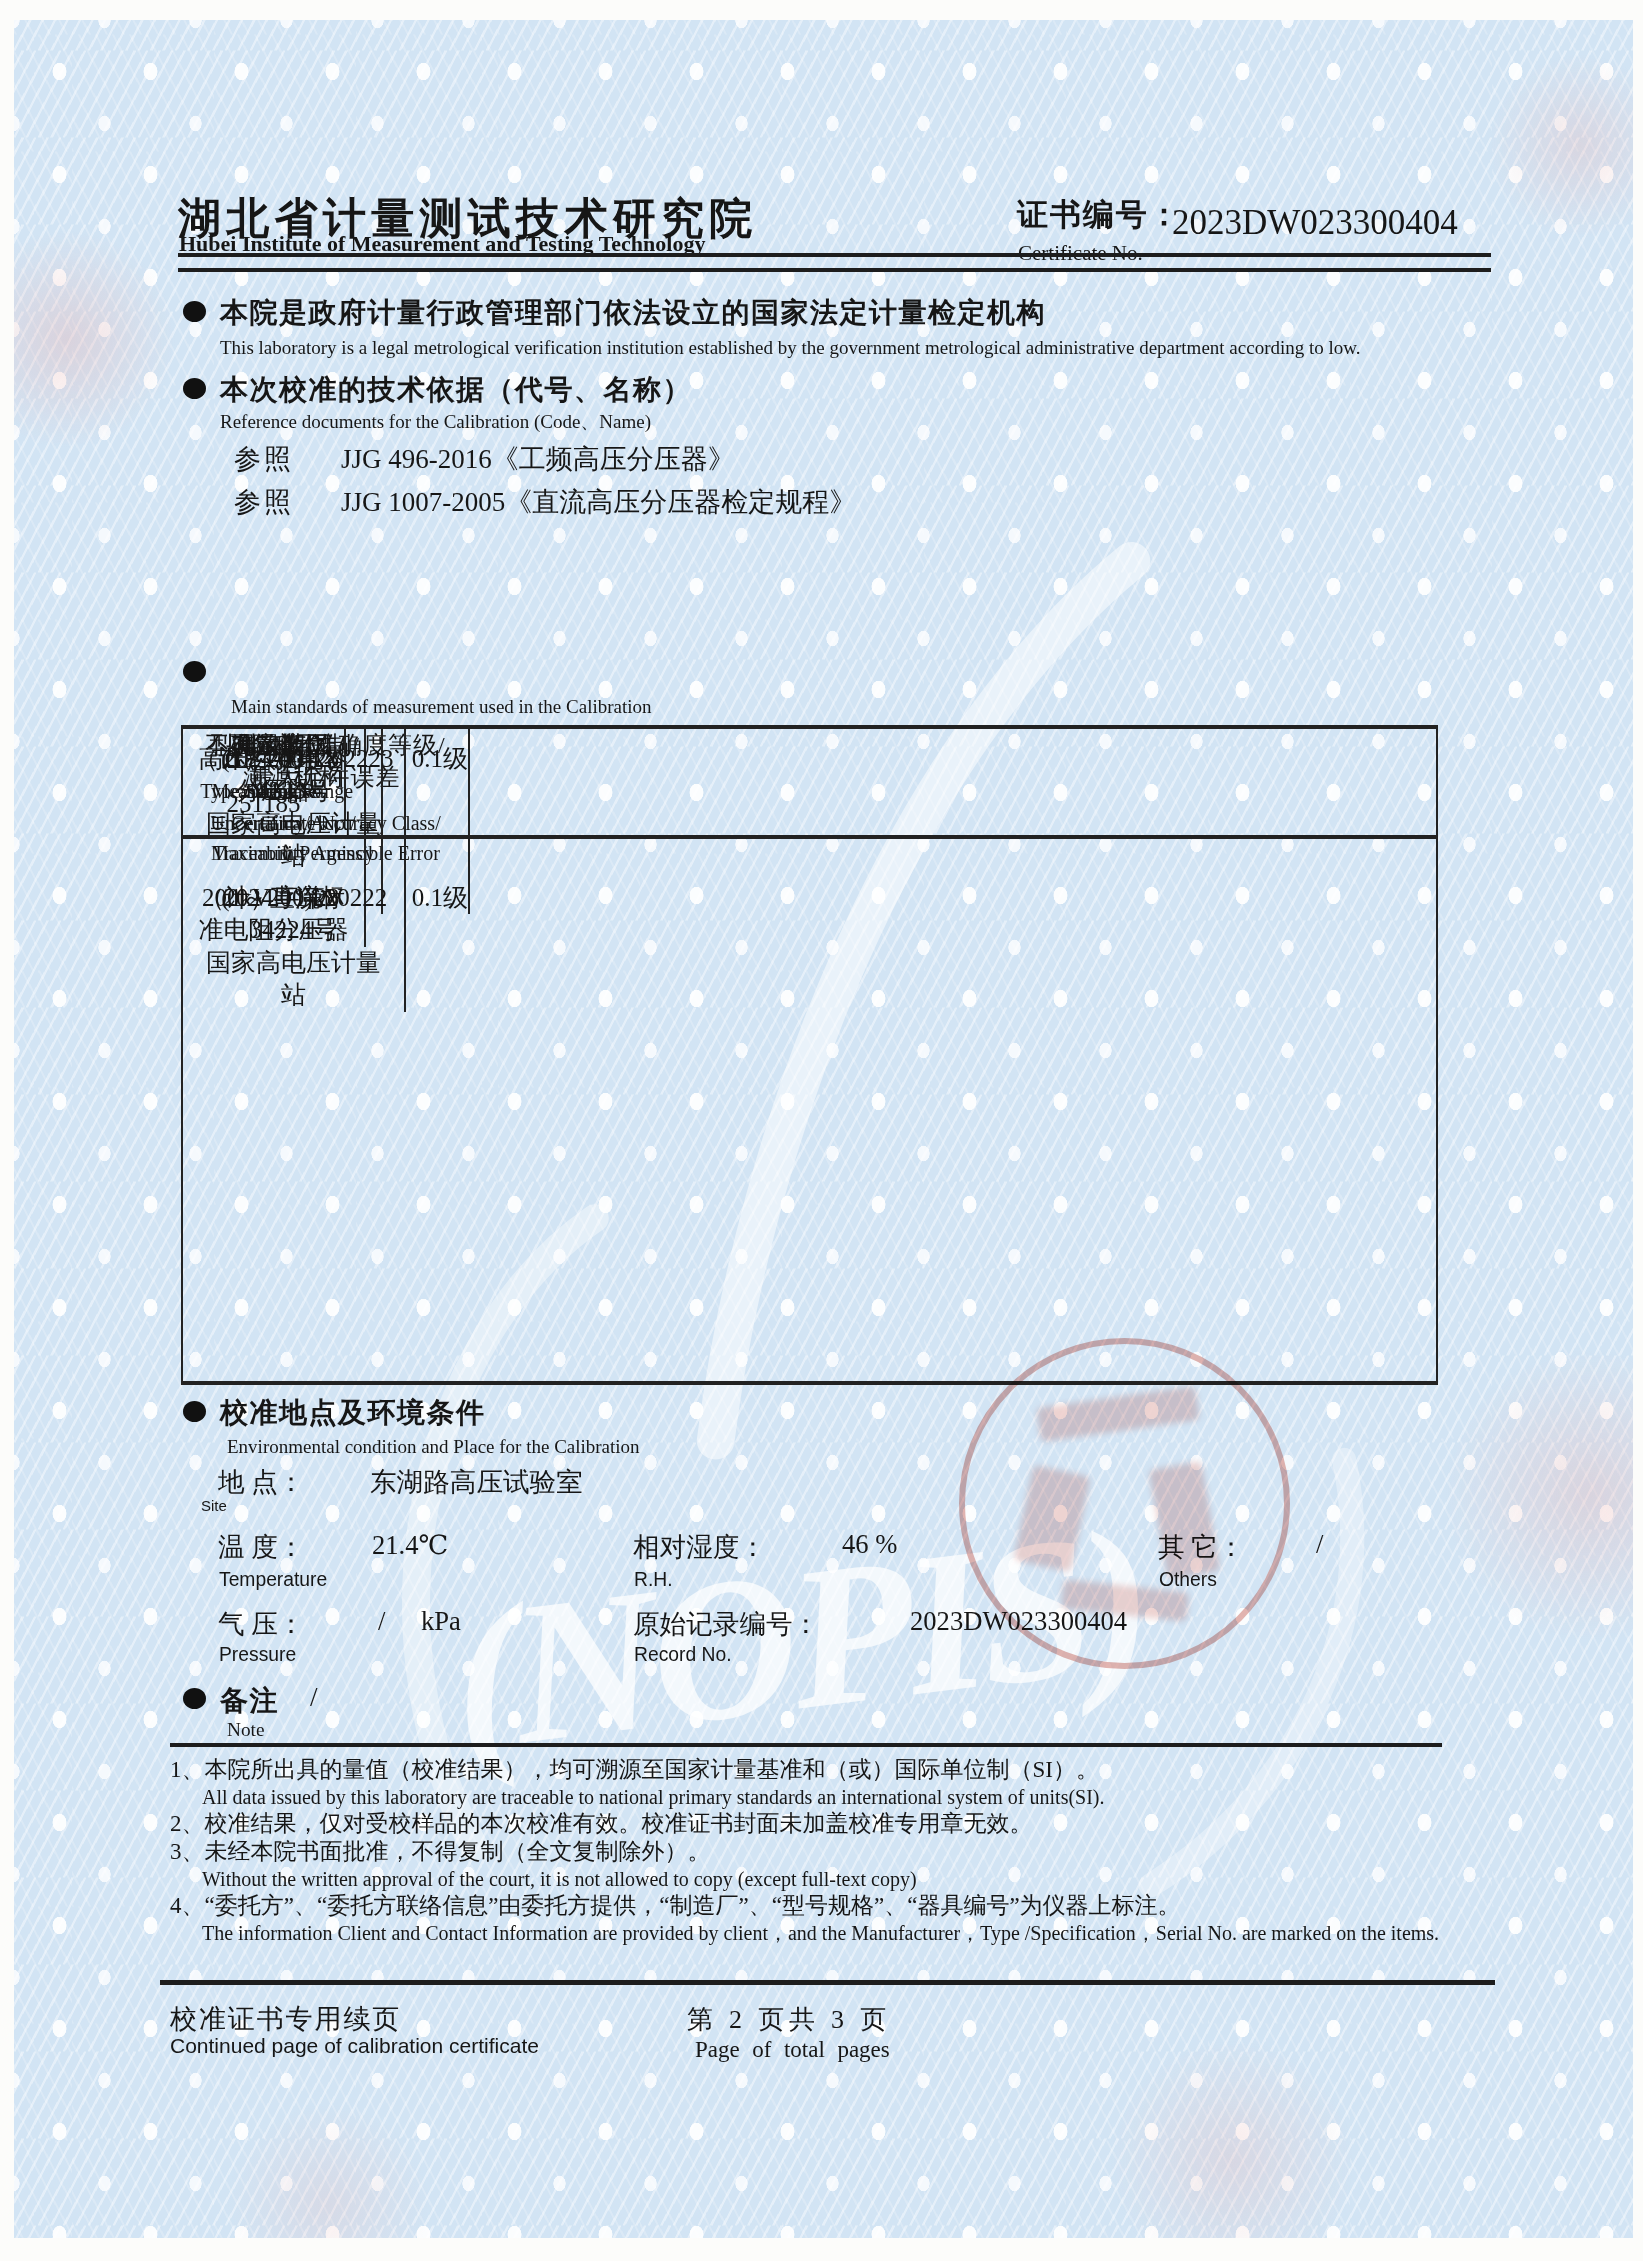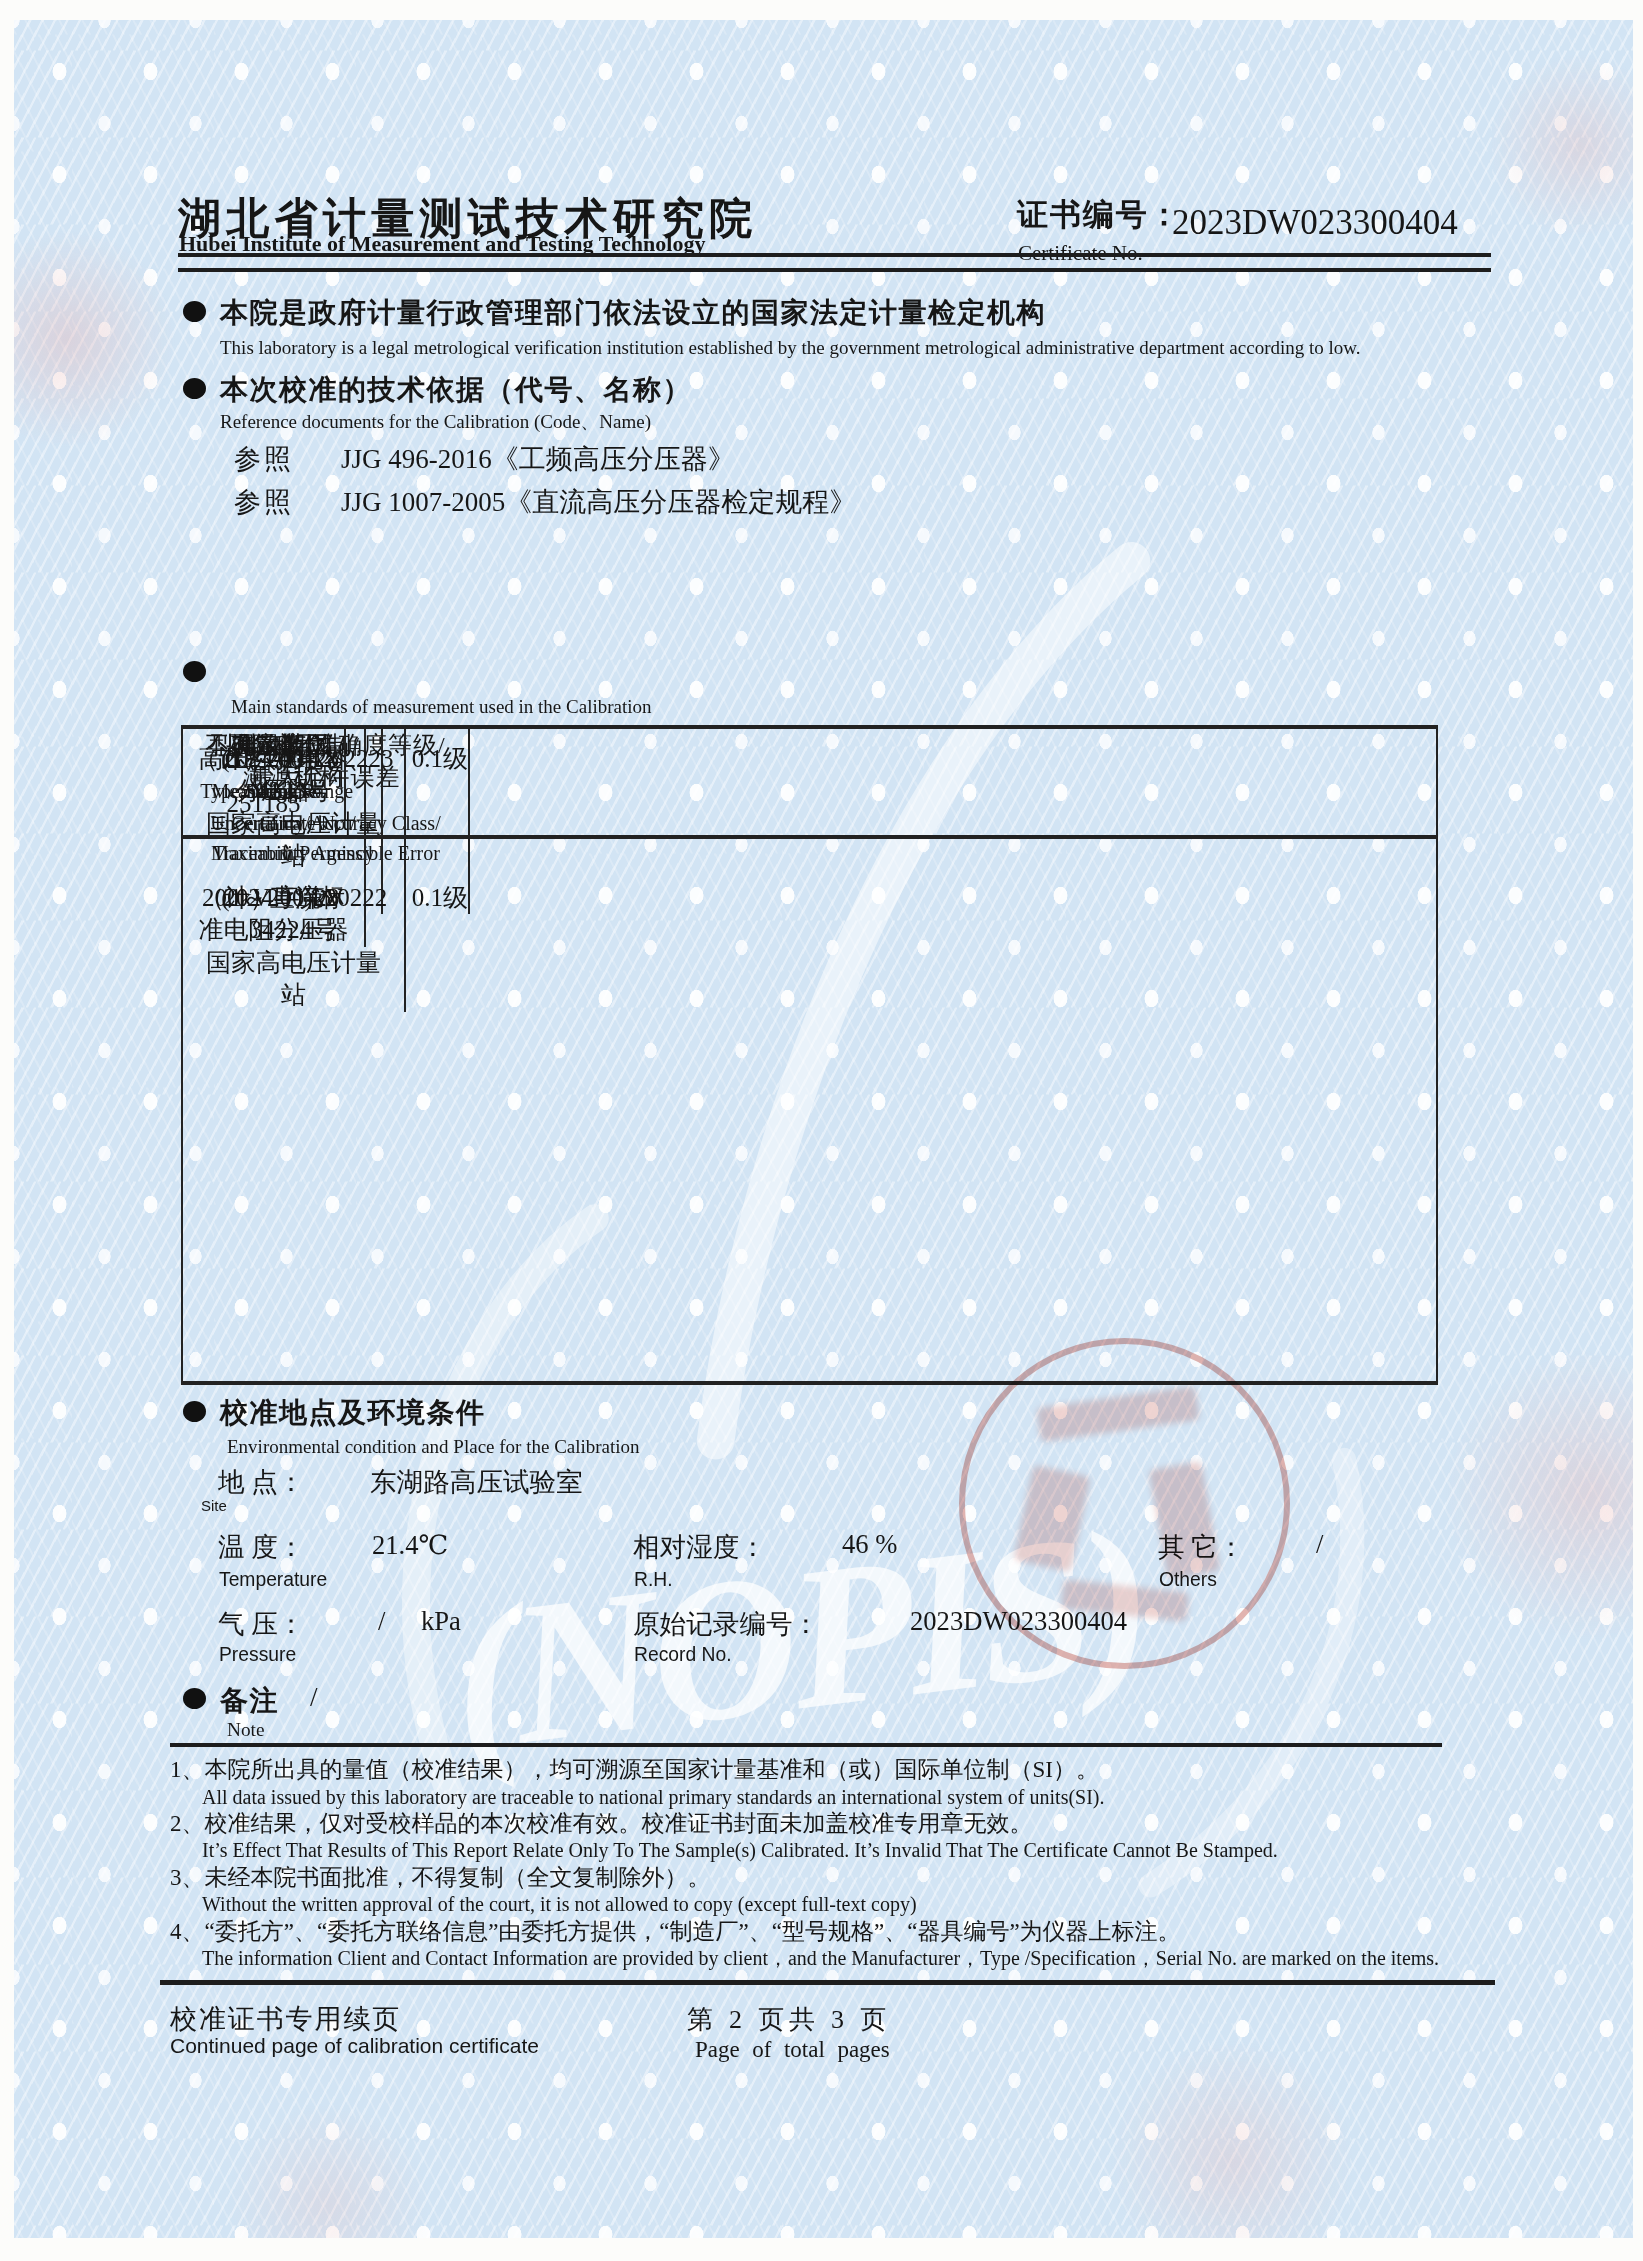--- a/index.html
+++ b/index.html
@@ -231,21 +231,20 @@
     <div class="bullet b5"></div>
     <div class="sec-cn s5cn">备注</div>
     <div class="s5slash">/</div>
     <div class="s5en">Note</div>
     <div class="hr-note"></div>
 
     <div class="notes">
       <div class="n-cn">1、本院所出具的量值（校准结果），均可溯源至国家计量基准和（或）国际单位制（SI）。</div>
       <div class="n-en">All data issued by this laboratory are traceable to national primary standards an international system of units(SI).</div>
       <div class="n-cn">2、校准结果，仅对受校样品的本次校准有效。校准证书封面未加盖校准专用章无效。</div>
-      <div class="n-en">It’s Effect That Results of This Report Relate Only To The Sample(s) Calibrated. It’s Invalid That The Certificate Cannot Be Stamped.</div>
       <div class="n-cn">3、未经本院书面批准，不得复制（全文复制除外）。</div>
       <div class="n-en">Without the written approval of the court, it is not allowed to copy (except full-text copy)</div>
       <div class="n-cn">4、“委托方”、“委托方联络信息”由委托方提供，“制造厂”、“型号规格”、“器具编号”为仪器上标注。</div>
       <div class="n-en">The information Client and Contact Information are provided by client，and the Manufacturer，Type /Specification，Serial No. are marked on the items.</div>
     </div>
 
     <div class="hr-foot"></div>
     <div class="foot-cn">校准证书专用续页</div>
     <div class="foot-en">Continued page of calibration certificate</div>
     <div class="page-cn">第 2 页共 3 页</div>

